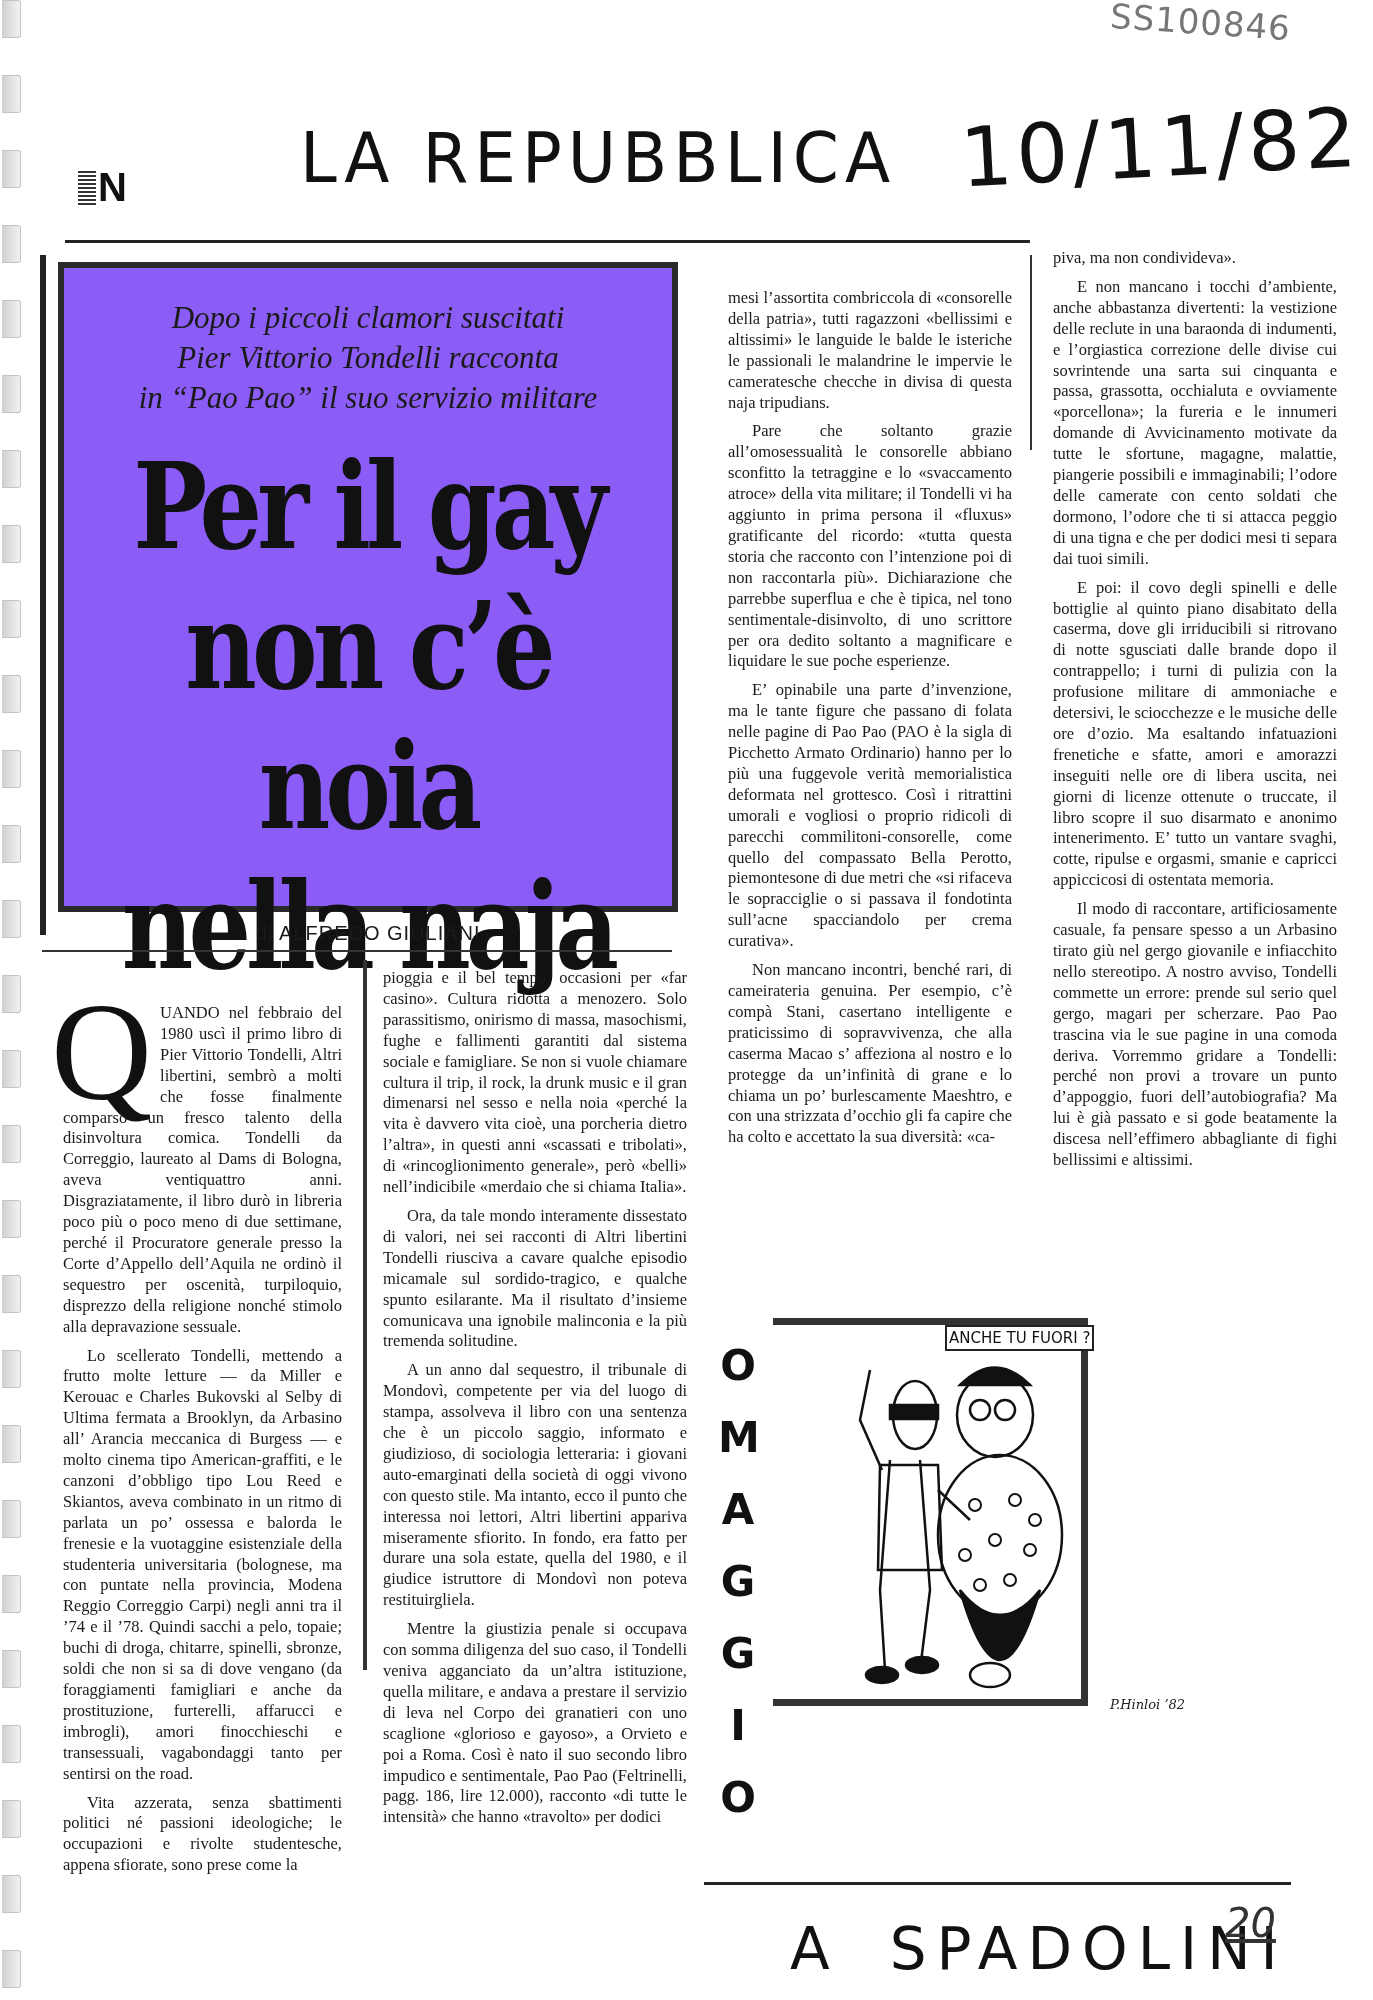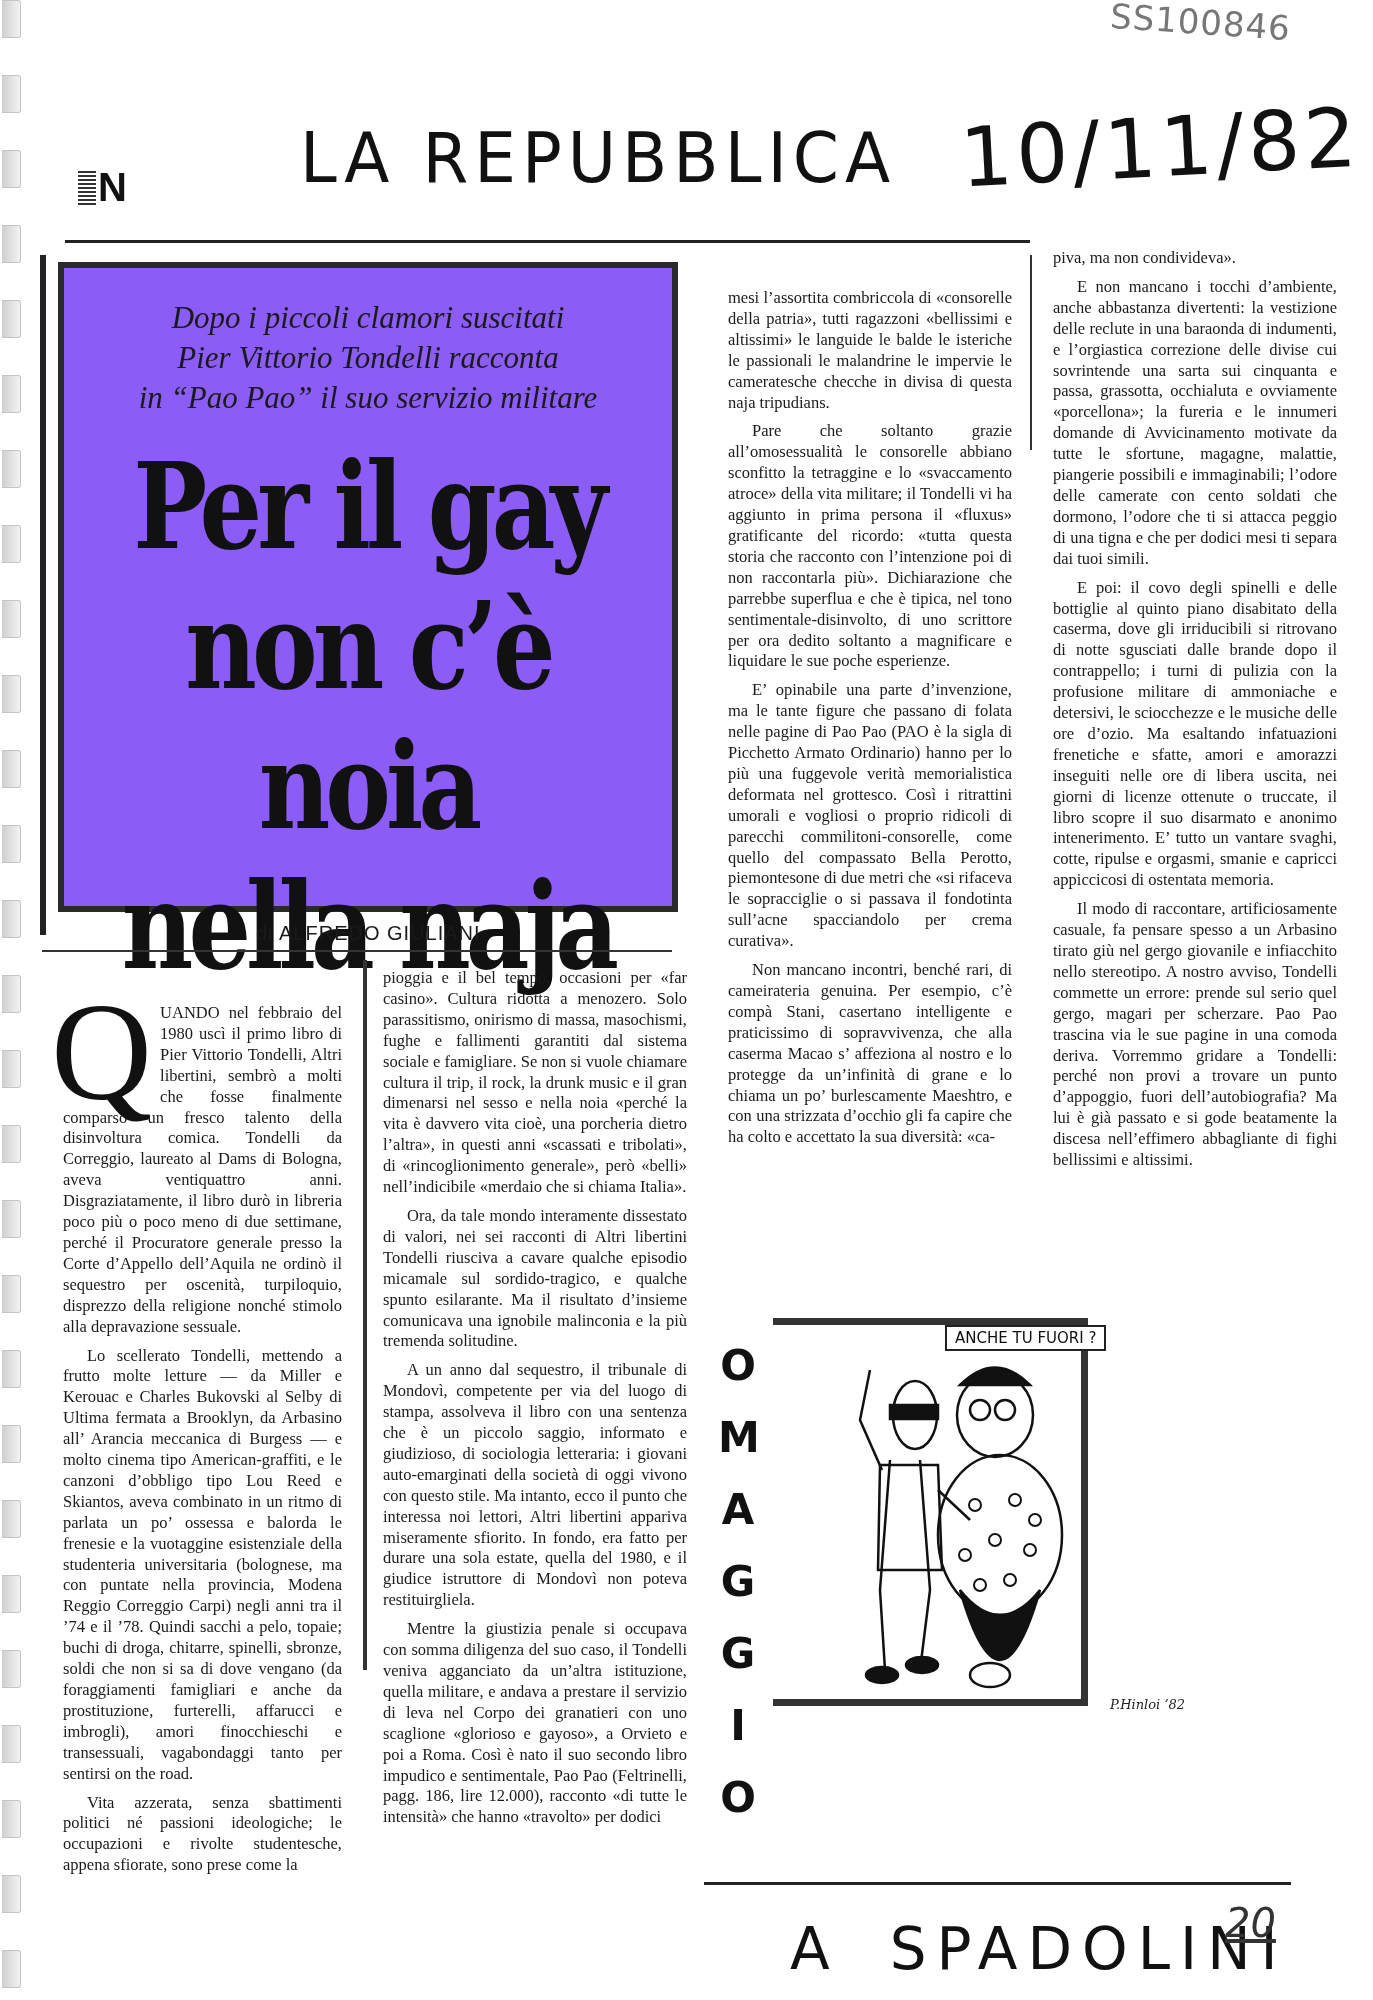--- a/index.html
+++ b/index.html
@@ -72,21 +72,21 @@
   .dropcap {
     float: left; font-size: 140px; line-height: 110px; margin: 2px 8px 0 -4px;
     font-weight: normal; color: #111;
   }
   .cartoon-frame {
     position: absolute; left: 773px; top: 1318px; width: 315px; height: 388px;
     border-top: 7px solid #333; border-right: 7px solid #333; border-bottom: 7px solid #333;
     box-sizing: border-box; background: #fff;
   }
   .speech {
-    position: absolute; left: 945px; top: 1325px; padding: 2px 8px;
+    position: absolute; left: 945px; top: 1325px; padding: 2px 2px;
     border: 2px solid #222; background: #fff;
     font-family: "DejaVu Sans", sans-serif; font-size: 15px; color: #111;
   }
   .signature {
     position: absolute; left: 1110px; top: 1697px;
     font-family: "DejaVu Serif", serif; font-style: italic; font-size: 13px; color: #222;
   }
   .vertical-handwriting {
     position: absolute; left: 718px; top: 1330px; width: 40px;
     font-family: "DejaVu Sans", sans-serif; font-weight: bold; font-size: 42px;

